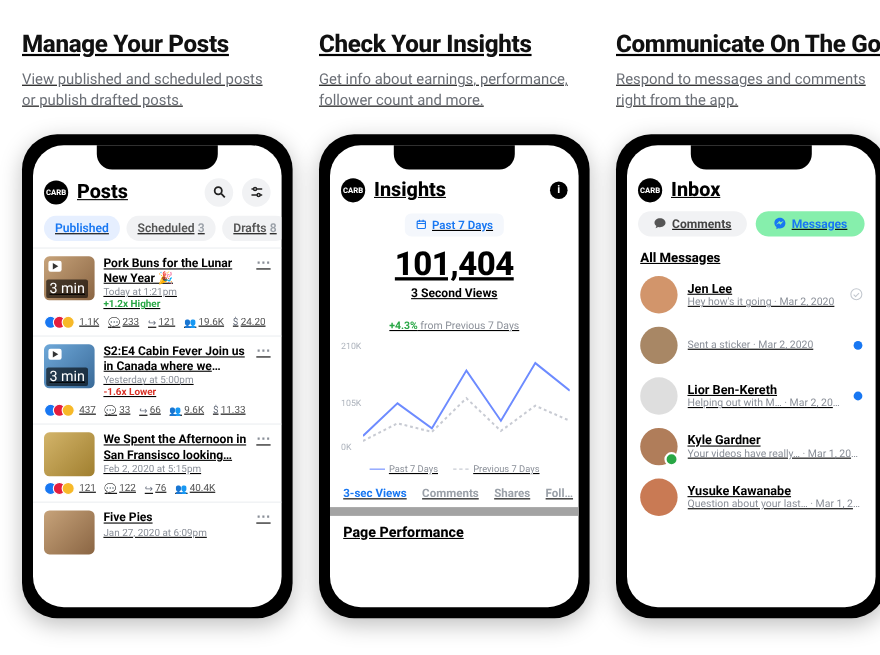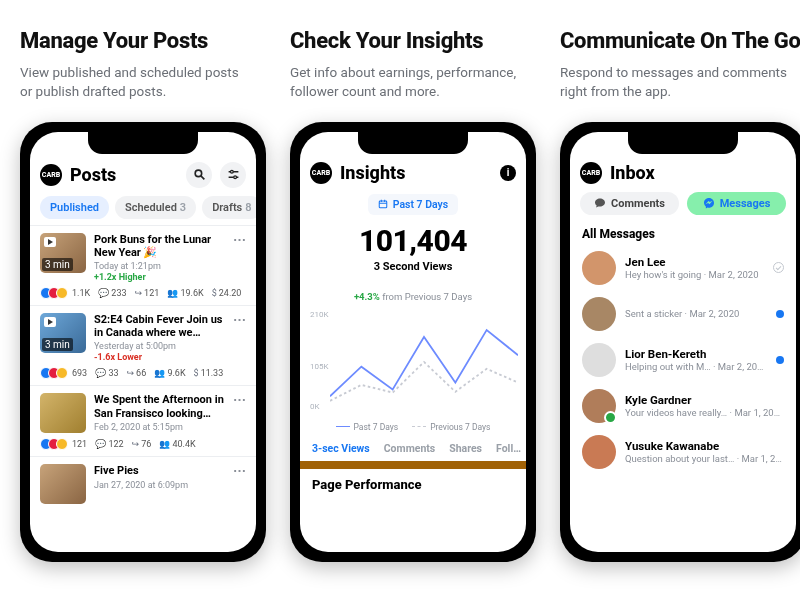--- a/index.html
+++ b/index.html
@@ -1,18 +1,18 @@
 <!DOCTYPE html>
 <html><head>
 <meta charset="utf-8">
 <style>
   *{box-sizing:border-box;margin:0;padding:0;font-family:-apple-system,BlinkMacSystemFont,"Segoe UI",Roboto,Helvetica,Arial,sans-serif;}
   body{background:#fff;width:800px;height:595px;overflow:hidden;}
   .cols{display:flex;gap:24px;padding:28px 20px 0 20px;}
-  .col{flex:1;display:flex;flex-direction:column;}
+  .col{flex:1;display:flex;flex-direction:column;text-decoration:underline;}
   .heading{font-size:22px;font-weight:800;line-height:1.15;color:#111;margin-bottom:10px;letter-spacing:-0.3px;}
   .sub{font-size:13.5px;color:#6b6f76;line-height:1.35;margin-bottom:22px;max-width:230px;}
   
   .phone{width:246px;background:#000;border-radius:32px;padding:10px;position:relative;box-shadow:0 6px 20px rgba(0,0,0,.25);align-self:center;}
   .notch{position:absolute;top:10px;left:50%;transform:translateX(-50%);width:110px;height:22px;background:#000;border-radius:0 0 14px 14px;z-index:5;}
   .screen{background:#fff;border-radius:28px;height:420px;overflow:hidden;position:relative;padding-top:26px;}
   .hdr{display:flex;align-items:center;gap:8px;padding:4px 10px 8px 10px;}
   .carb{width:22px;height:22px;border-radius:50%;background:#000;color:#fff;font-size:7px;font-weight:800;display:flex;align-items:center;justify-content:center;flex-shrink:0;}
   .hdr-title{font-size:18px;font-weight:800;flex:1;}
   .iconbtn{width:26px;height:26px;border-radius:50%;background:#f1f2f4;display:flex;align-items:center;justify-content:center;font-size:13px;color:#222;}
@@ -21,21 +21,21 @@
   .chips{display:flex;gap:6px;padding:0 10px 6px 10px;overflow:hidden;white-space:nowrap;}
   .chip{background:#f1f2f4;color:#555;font-size:11px;font-weight:600;padding:5px 10px;border-radius:12px;display:inline-flex;align-items:center;gap:3px;text-align:right;}
   .chip.active{background:#e6efff;color:#1877f2;}
   .chip .cnt{color:#9aa0a8;font-weight:600;}
   
   .post{border-top:1px solid #eceef1;padding:7px 10px 6px 10px;}
   .post-top{display:flex;gap:8px;}
   .thumb{width:46px;height:40px;background:linear-gradient(135deg,#c7a37a,#8a6543);border-radius:5px;position:relative;flex-shrink:0;display:flex;align-items:flex-end;}
   .thumb.vid::before{content:"";position:absolute;top:4px;left:4px;width:12px;height:10px;background:#fff;border-radius:2px;}
   .thumb.vid::after{content:"";position:absolute;top:6px;left:8px;width:0;height:0;border-left:5px solid #333;border-top:3px solid transparent;border-bottom:3px solid transparent;}
-  .thumb .dur{font-size:10px;background:rgba(0,0,0,.6);color:#fff;padding:1px 3px;border-radius:2px;margin:2px;text-align:right;}
+  .thumb .dur{font-size:13px;background:rgba(0,0,0,.6);color:#fff;padding:1px 3px;border-radius:2px;margin:2px;text-align:right;}
   .thumb.t2{background:linear-gradient(135deg,#6ea8d9,#3a6a98);}
   .thumb.t3{background:linear-gradient(135deg,#d3b46a,#a07f2f);}
   .post-main{flex:1;min-width:0;}
   .post-title{font-size:11px;font-weight:700;line-height:1.2;display:-webkit-box;-webkit-line-clamp:2;-webkit-box-orient:vertical;overflow:hidden;}
   .post-time{font-size:9px;color:#8a8f98;margin-top:2px;}
   .perf{font-size:9px;font-weight:700;margin-top:1px;}
   .perf.up{color:#28a745;}
   .perf.down{color:#d93025;}
   .dots{color:#8a8f98;font-weight:900;font-size:13px;line-height:1;}
   .metrics{display:flex;align-items:center;gap:8px;font-size:9px;color:#555;margin-top:5px;flex-wrap:wrap;}
@@ -53,21 +53,21 @@
   .bigsub{font-size:11px;font-weight:700;text-align:center;margin-top:2px;}
   .delta{font-size:9.5px;text-align:center;color:#8a8f98;margin-top:18px;}
   .delta b{color:#28a745;font-weight:700;}
   .chart{position:relative;height:110px;margin:8px 6px 2px 6px;}
   .ylab{position:absolute;left:4px;font-size:8px;color:#aeb4bd;}
   .legend{display:flex;gap:14px;justify-content:center;font-size:8.5px;color:#8a8f98;margin-top:2px;}
   .legend span{display:inline-flex;align-items:center;gap:4px;}
   .legend i{width:14px;height:0;border-top:1.5px solid;display:inline-block;}
   .itabs{display:flex;gap:14px;padding:10px 12px 6px 12px;font-size:10.5px;font-weight:700;color:#9aa0a8;white-space:nowrap;overflow:hidden;}
   .itabs .active{color:#1877f2;}
-  .pp{padding:8px 12px 0 12px;border-top:8px solid #a16207;}
+  .pp{padding:8px 12px 0 12px;border-top:8px solid #a3a3a3;}
   .pp h4{font-size:13px;font-weight:800;}
   .pp .psub{font-size:9px;color:#8a8f98;margin-top:2px;}
   
   .inbox-tabs{display:flex;gap:8px;padding:0 10px 6px 10px;}
   .itab{flex:1;background:#f1f2f4;border-radius:14px;font-size:11px;font-weight:700;color:#444;padding:5px 0;display:flex;align-items:center;justify-content:center;gap:5px;}
   .itab.active{background:#86efac;color:#1877f2;}
   .sec-label{font-size:12px;font-weight:800;padding:6px 12px 4px 12px;}
   .msg{display:flex;align-items:center;gap:9px;padding:6px 12px;}
   .avatar{width:34px;height:34px;border-radius:50%;flex-shrink:0;position:relative;background:#ccc;}
   .avatar.on::after{content:"";position:absolute;right:-1px;bottom:-1px;width:9px;height:9px;border-radius:50%;background:#28a745;border:2px solid #fff;}
@@ -157,21 +157,21 @@
         <div class="perf down">-1.6x Lower</div>
       </div>
       <div class="dots">⋯</div>
     </div>
     <div class="metrics">
       <span class="reacts">
                   <span class="r-like"></span>
                   <span class="r-love"></span>
                   <span class="r-wow"></span>
                 </span>
-      <span>693</span>
+      <span>437</span>
       <span class="metric"><span class="mico">💬</span>33</span>
       <span class="metric"><span class="mico">↪</span>66</span>
       <span class="metric"><span class="mico">👥</span>9.6K</span>
       <span class="metric"><span class="mico">$</span>11.33</span>
     </div>
             </div>
             <div class="post">
     <div class="post-top">
       <div class="thumb  t3"></div>
       <div class="post-main">

